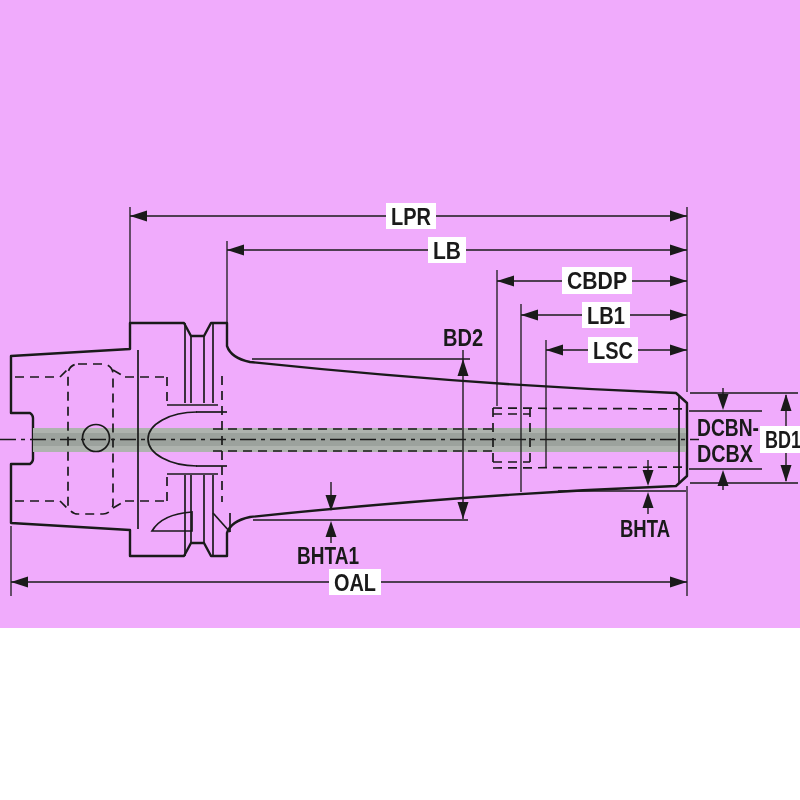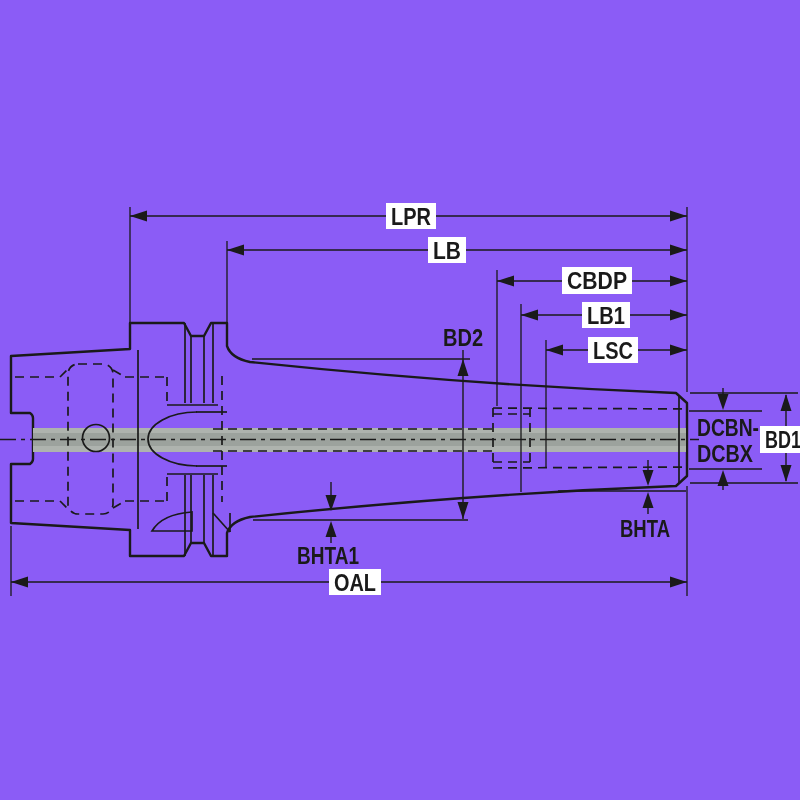--- a/index.html
+++ b/index.html
@@ -1,16 +1,16 @@
 <!DOCTYPE html>
 <html><head>
 <meta charset="utf-8">
 <style>
   html,body{margin:0;padding:0;background:#fff;}
-  .stage{width:800px;height:800px;background:#8b5cf6;position:relative;font-family:"Liberation Sans",sans-serif;}
+  .stage{width:800px;height:628px;background:#f0abfc;position:relative;font-family:"Liberation Sans",sans-serif;}
   svg{display:block;}
   text{font-family:"Liberation Sans",sans-serif;font-weight:bold;font-size:23px;fill:#1a1a1a;}
   .outline{fill:none;stroke:#1a1a1a;stroke-width:2.4;stroke-linejoin:round;}
   .isolid{fill:none;stroke:#1a1a1a;stroke-width:1.7;}
   .idash{fill:none;stroke:#1a1a1a;stroke-width:1.7;stroke-dasharray:9 6;}
   .thin{fill:none;stroke:#1a1a1a;stroke-width:1.3;}
   .dim{fill:none;stroke:#1a1a1a;stroke-width:1.4;}
   .cline{fill:none;stroke:#1a1a1a;stroke-width:1.4;stroke-dasharray:16 5 4 5;}
   .ah{fill:#1a1a1a;stroke:none;}
   .lbl-bg{fill:#ffffff;stroke:none;}

